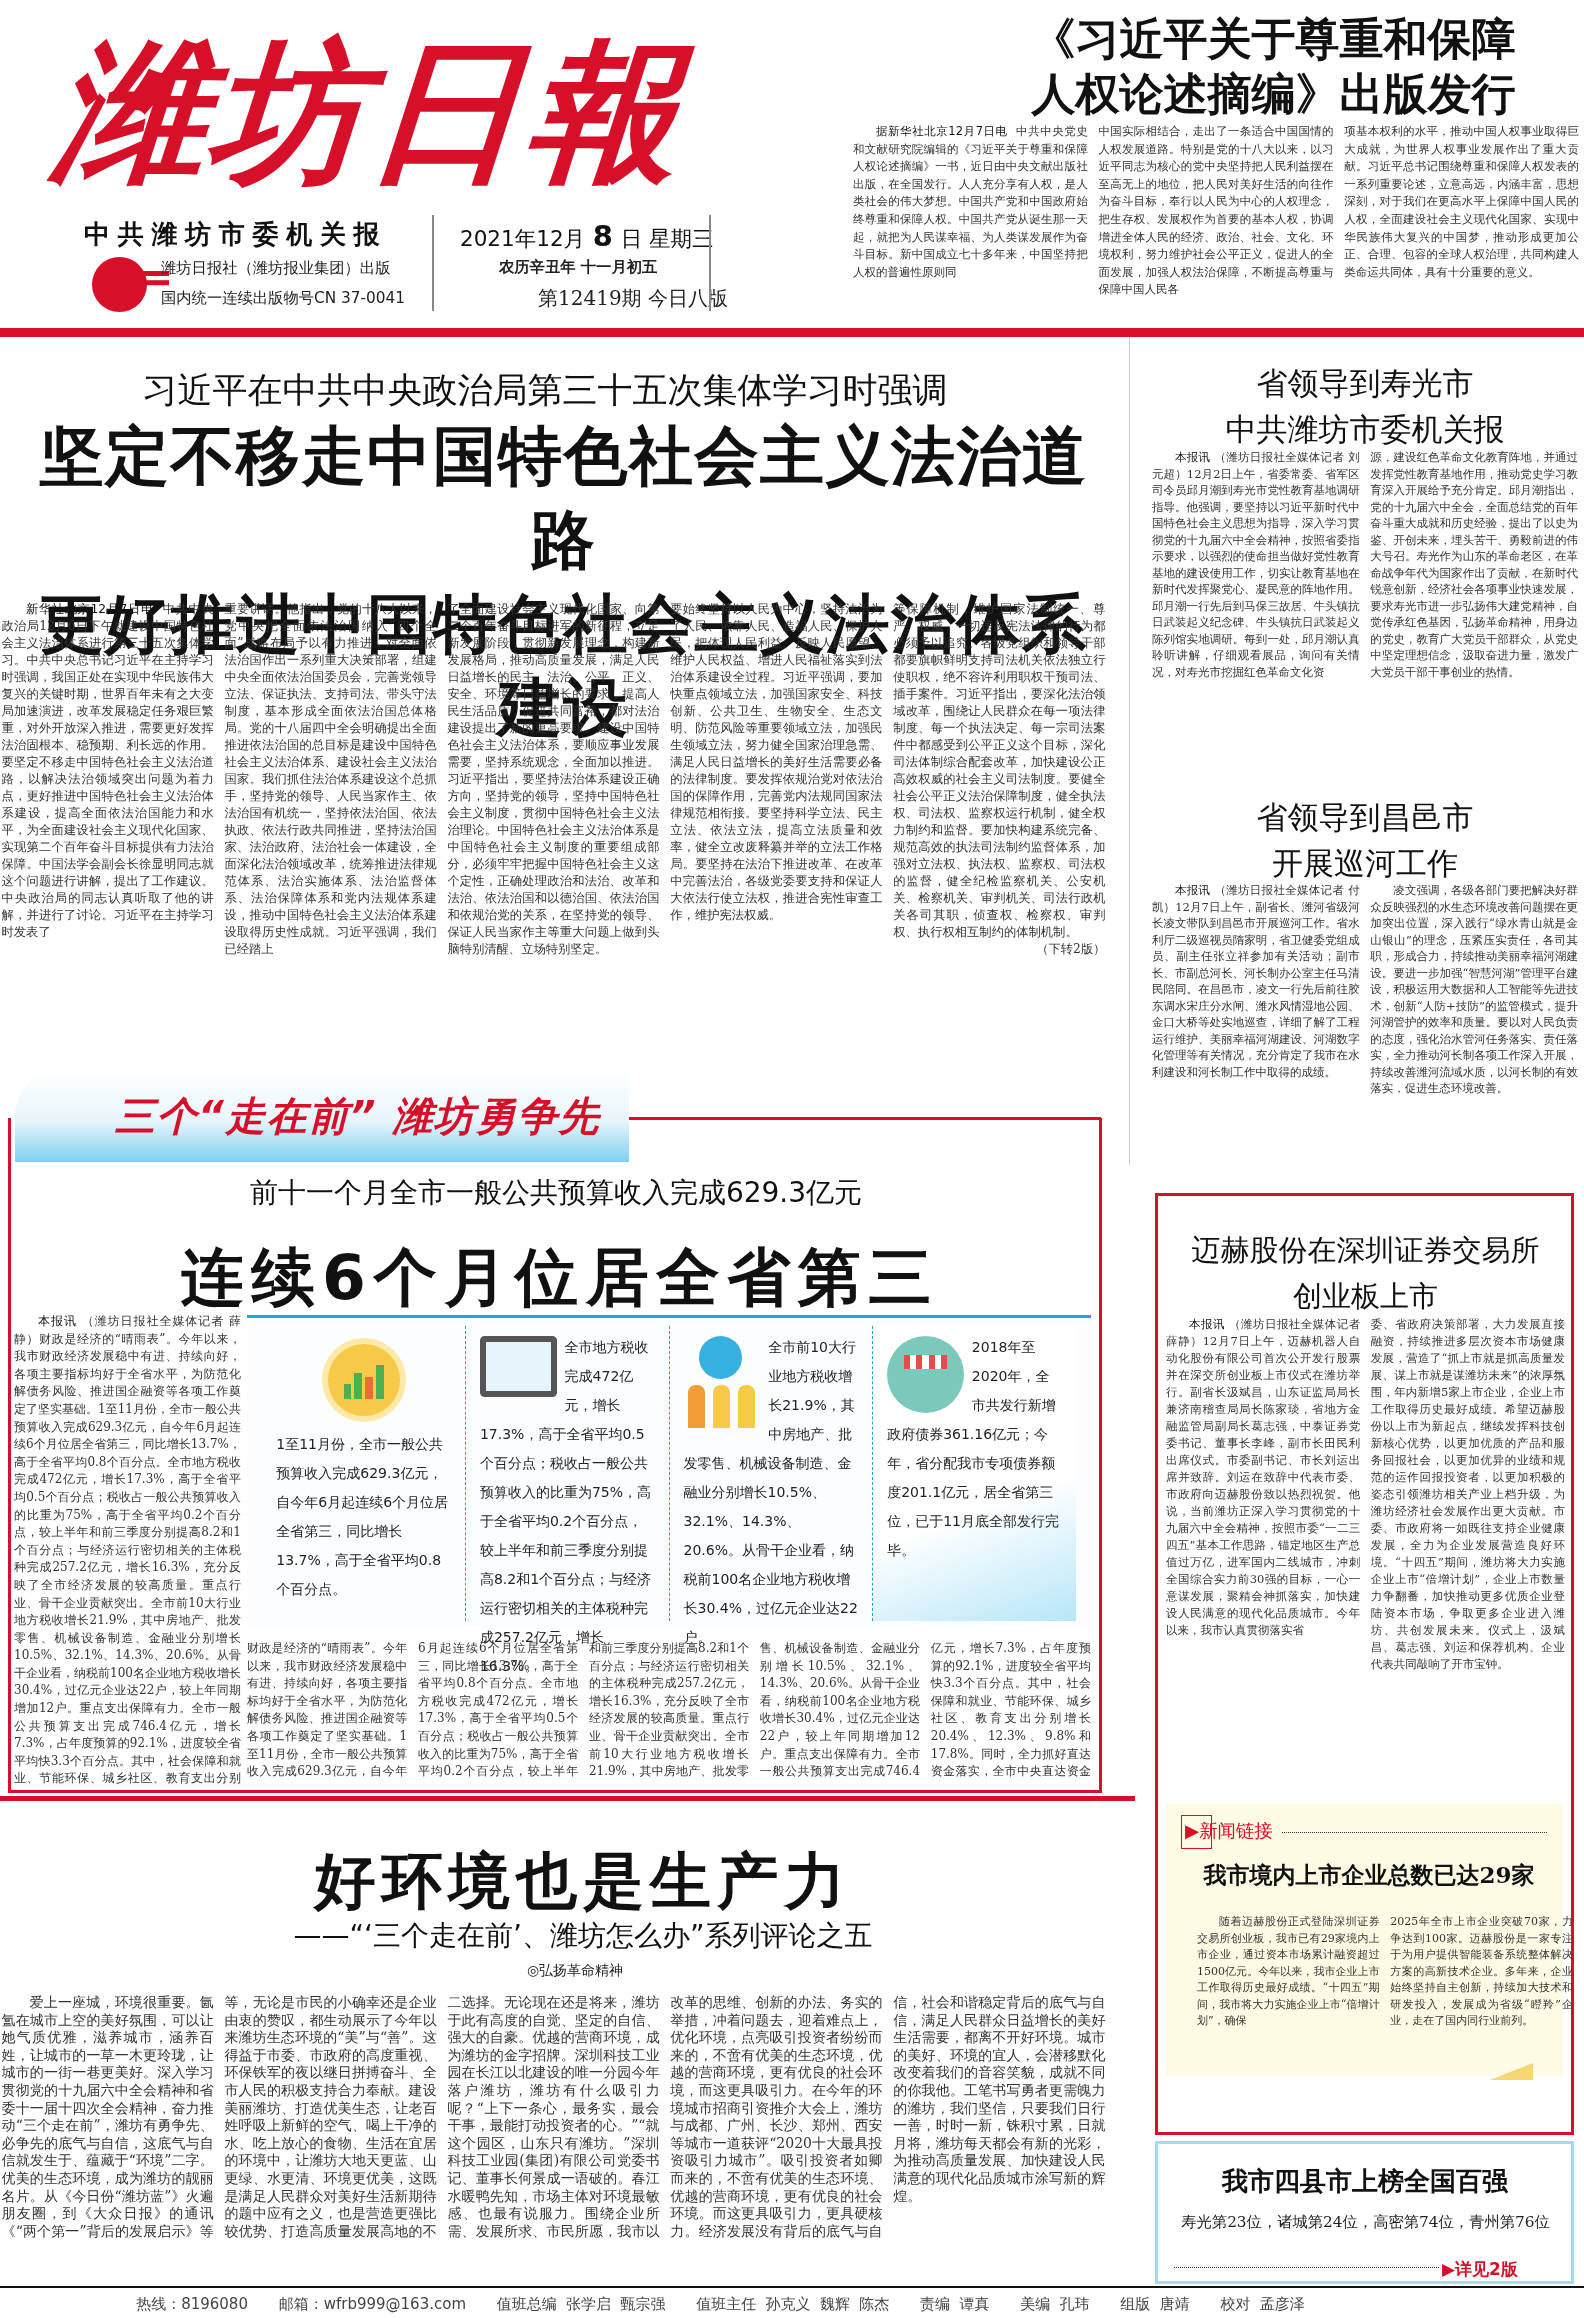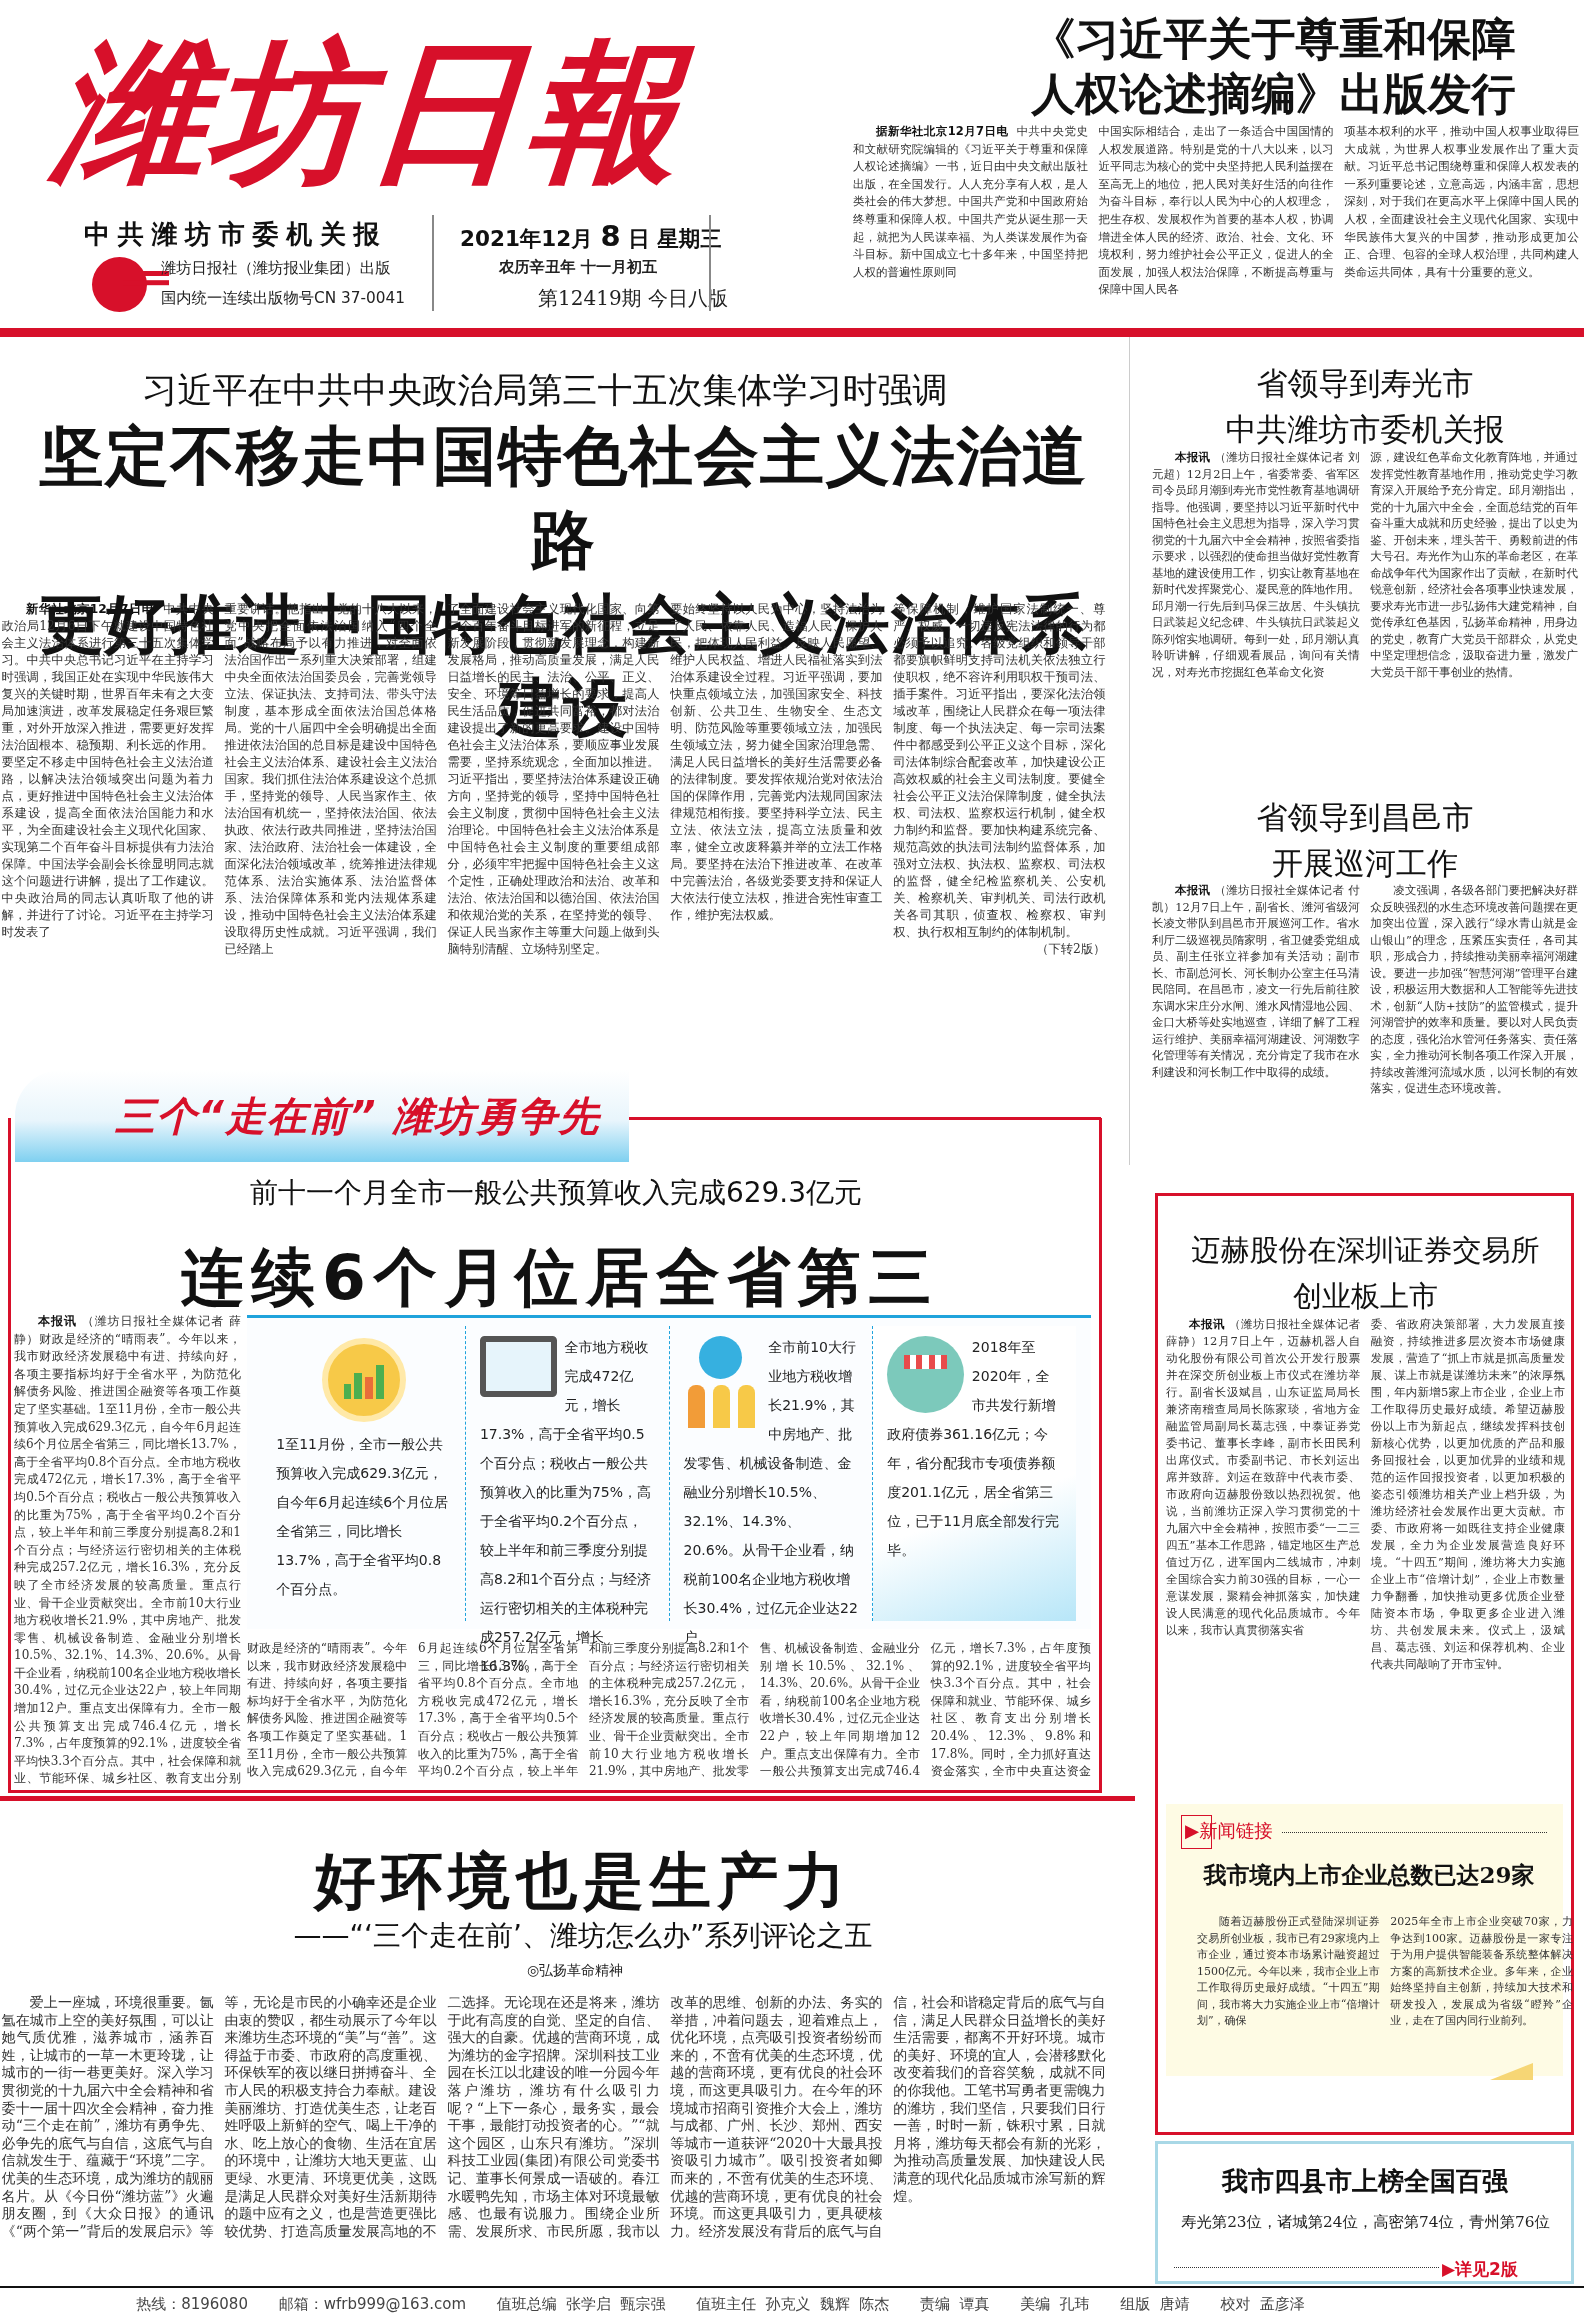--- a/index.html
+++ b/index.html
@@ -7,32 +7,32 @@
   .abs { position: absolute; }
 
   
   .mast-title { left: 54px; top: 15.3px; width: 690px; height: 192px; font-family: "DejaVu Serif", serif; font-weight: bold; font-size: 153px; color: #d7102a; letter-spacing: 4.6px; line-height: 192px; font-style: italic; transform: skewX(-4deg); }
   .mast-sub { left: 84px; top: 217px; font-family: "DejaVu Sans", sans-serif; font-weight: bold; font-size: 26px; letter-spacing: 7.7px; color: #111; }
   .logo { left: 92px; top: 257px; width: 55px; height: 55px; border-radius: 50%; background: #d7102a; }
   .logo::after { content: ""; position: absolute; left: 31px; top: 14px; width: 46px; height: 4.6px; background: #d7102a; box-shadow: 0 9.2px 0 #d7102a; }
   .pub1 { left: 161px; top: 258px; font-family: "DejaVu Sans", sans-serif; font-size: 15.3px; color: #222; }
   .pub2 { left: 161px; top: 288px; font-family: "DejaVu Sans", sans-serif; font-size: 15.3px; color: #222; }
   .vline { width: 1.5px; background: #888; }
-  .date { left: 460px; top: 219px; font-family: "DejaVu Sans", sans-serif; font-weight: bold; font-size: 21.5px; color: #111; }
+  .date { left: 460px; top: 219px; font-family: "DejaVu Sans", sans-serif; font-weight: normal; font-size: 21.5px; color: #111; }
   .date b { font-size: 29px; margin: 0 7.7px; }
   .lunar { left: 499px; top: 257px; font-family: "DejaVu Sans", sans-serif; font-weight: bold; font-size: 15.3px; }
   .issue { left: 499px; top: 285px; font-size: 20px; margin-left: 39px; }
 
   
   .tr-head { left: 982px; top: 10.7px; width: 583px; text-align: center; font-family: "DejaVu Serif", serif; font-weight: bold; font-size: 44px; line-height: 55px; color: #111; }
   .cols { display: flex; gap: 10.7px; }
   .col { flex: 1; font-size: 13.4px; line-height: 21px; text-align: justify; color: #333; }
   .col p { text-indent: 2em; }
   .col p.noind { text-indent: 0; }
-  .lead { font-family: "DejaVu Sans", sans-serif; font-weight: bold; color: #111; }
+  .lead { font-family: "DejaVu Sans", sans-serif; font-weight: normal; color: #111; }
   .redbar { height: 9.2px; background: #d7102a; }
 
   
   .kicker { left: 77px; top: 367px; width: 936px; text-align: center; font-family: "DejaVu Sans", sans-serif; font-size: 35px; color: #111; }
   .mainhead { left: 23px; top: 414px; width: 1081px; text-align: center; font-family: "DejaVu Serif", serif; font-weight: bold; font-size: 64px; line-height: 84px; color: #111; letter-spacing: 1.5px; }
 
   
   .side-head { font-family: "DejaVu Sans", sans-serif; font-size: 31px; line-height: 46px; text-align: center; color: #111; }
 
   

